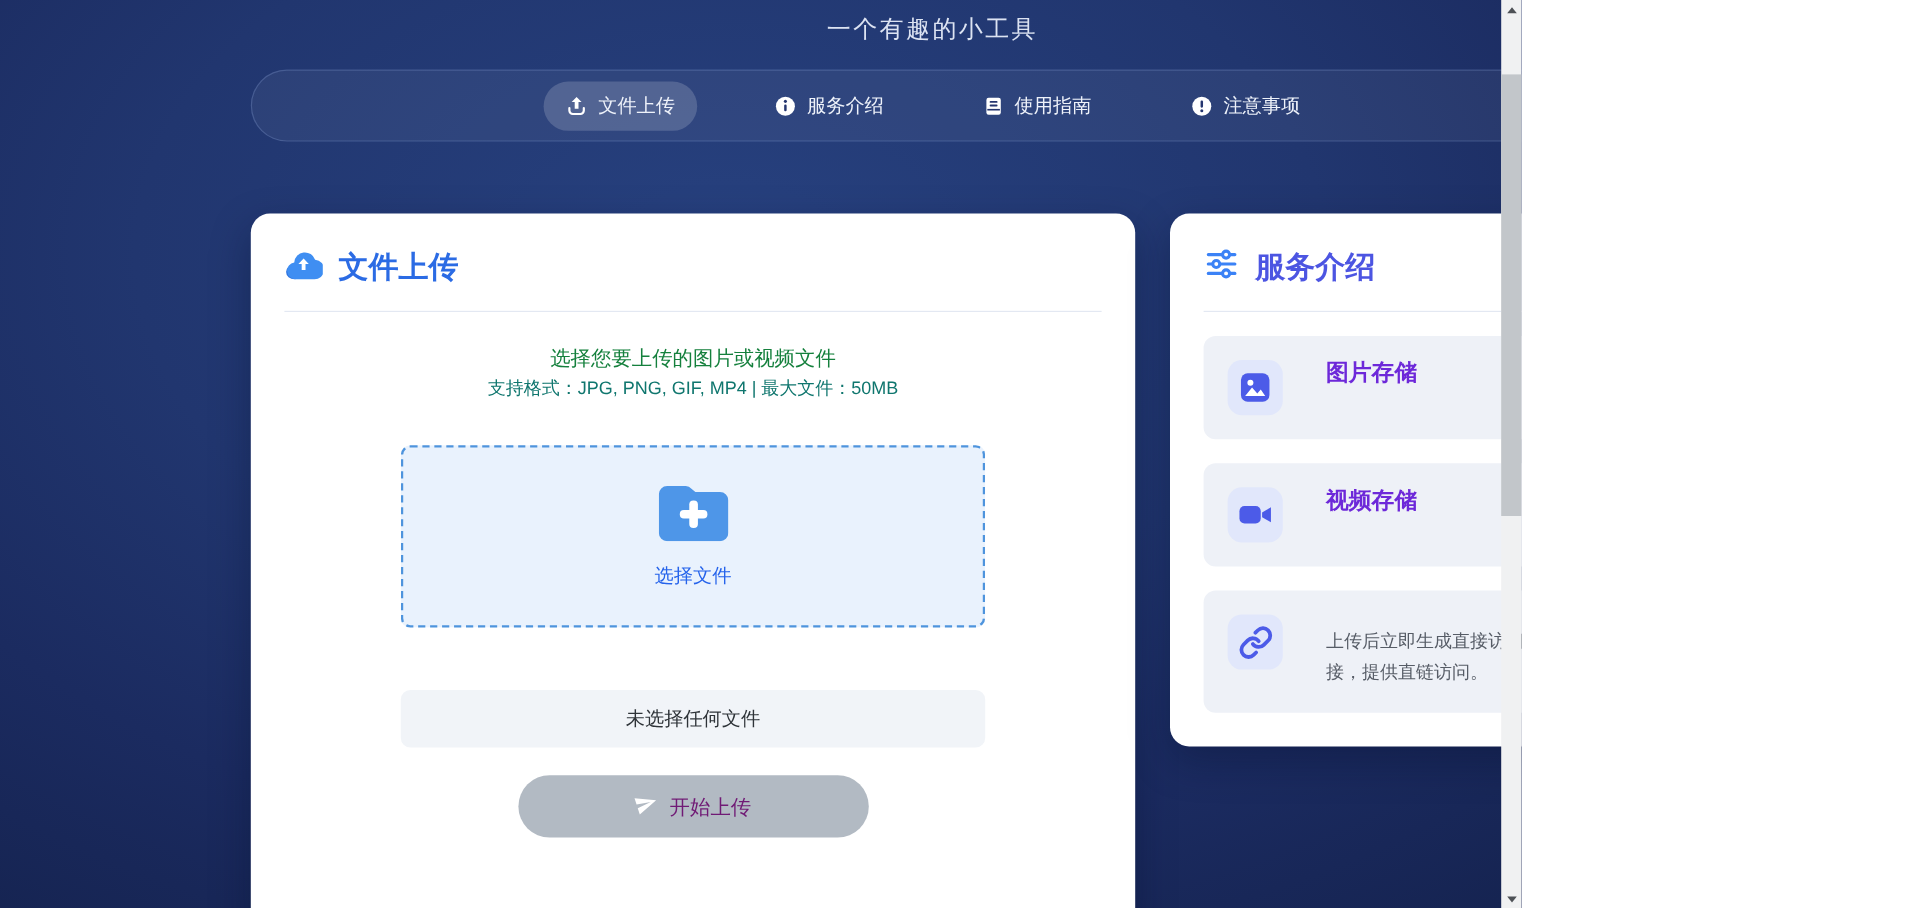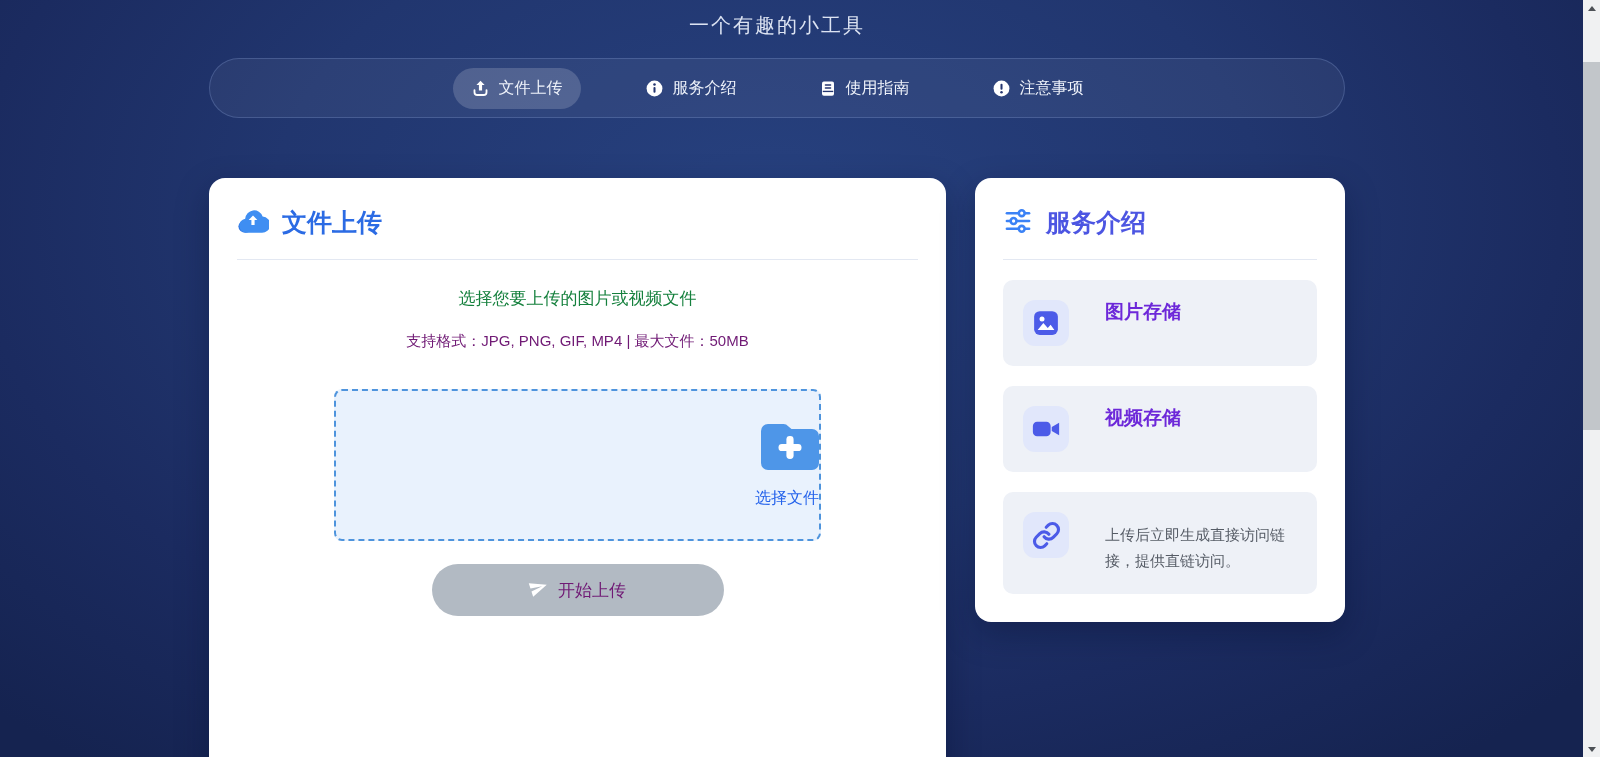--- a/index.html
+++ b/index.html
@@ -1,20 +1,20 @@
 <!DOCTYPE html>
 <html><head>
 <meta charset="utf-8">
 <style>
   * { margin:0; padding:0; box-sizing:border-box; }
   html,body { width:1600px; height:757px; overflow:hidden; }
   body { font-family:"Liberation Sans","DejaVu Sans",sans-serif; }
 
   .viewport{
-    position:relative; width:1600px; height:757px; overflow:hidden;
+    position:relative; width:1268px; height:757px; overflow:hidden;
     background:
       radial-gradient(1100px 700px at 48% 28%, #27417f 0%, #21366f 45%, #1b2b60 72%, #152350 100%);
   }
 
   .content{ position:absolute; left:209px; top:0; width:1136px; }
 
   .page-title{
     padding-top:13px; text-align:center;
     font-size:20px; line-height:24px; color:#dce3f2; letter-spacing:2px; font-weight:500;
   }
@@ -44,25 +44,25 @@
   .services-card{ width:370px; padding:28px 28px 28px; }
 
   .card-title-row{ display:flex; align-items:center; gap:13px; }
   .card-title-row .title-text{ font-size:25px; font-weight:bold; }
   .upload-card .title-text{ color:#2b6be4; }
   .services-card .title-text{ color:#4c55e2; }
   .divider{ border-bottom:1px solid #e3e8f2; margin-top:20px; }
 
   
   .subtitle{ margin-top:27px; text-align:center; font-size:17px; color:#15803d; }
-  .hint{ margin-top:22px; text-align:center; font-size:15px; color:#701a75; }
+  .hint{ margin-top:4px; text-align:center; font-size:15px; color:#0f766e; }
   .dropzone{
     width:487px; height:152px; margin:38px auto 0;
     border:2px dashed #4e94dd; border-radius:8px; background:#e9f2fd;
-    display:flex; flex-direction:column; align-items:flex-end; justify-content:center; gap:14px;
+    display:flex; flex-direction:column; align-items:center; justify-content:center; gap:14px;
     cursor:pointer;
   }
   .dropzone-label{ font-size:16px; color:#2563eb; font-weight:500; }
   .file-status{
     width:487px; height:48px; margin:52px auto 0;
     background:#f1f4f8; border-radius:8px;
     display:flex; align-items:center; justify-content:center;
     font-size:16px; color:#2e3338;
   }
   .upload-btn{
@@ -168,20 +168,21 @@
           <span>
             <svg width="58" height="48" viewBox="0 0 58 48">
                 <path d="M0 9a7 7 0 0 1 7-7h15.5a6 6 0 0 1 4.7 2.3L30.5 7H51a7 7 0 0 1 7 7v27a7 7 0 0 1-7 7H7a7 7 0 0 1-7-7z" fill="#4e96e8"></path>
                 <rect x="25.4" y="14" width="7.2" height="23" rx="3.4" fill="#fff"></rect>
                 <rect x="17.5" y="21.9" width="23" height="7.2" rx="3.4" fill="#fff"></rect>
               </svg>
           </span>
           <span class="dropzone-label">选择文件</span>
         </div>
 
+        <div class="file-status">未选择任何文件</div>
 
         <button class="upload-btn" disabled="">
           <span>
             <svg width="19" height="19" viewBox="0 0 24 24" style="transform:rotate(-18deg)">
                 <path fill="#fff" d="M2 21L23 12 2 3l0 7 15 2-15 2z"></path>
               </svg>
           </span>
           <span>开始上传</span>
         </button>
       </section>

